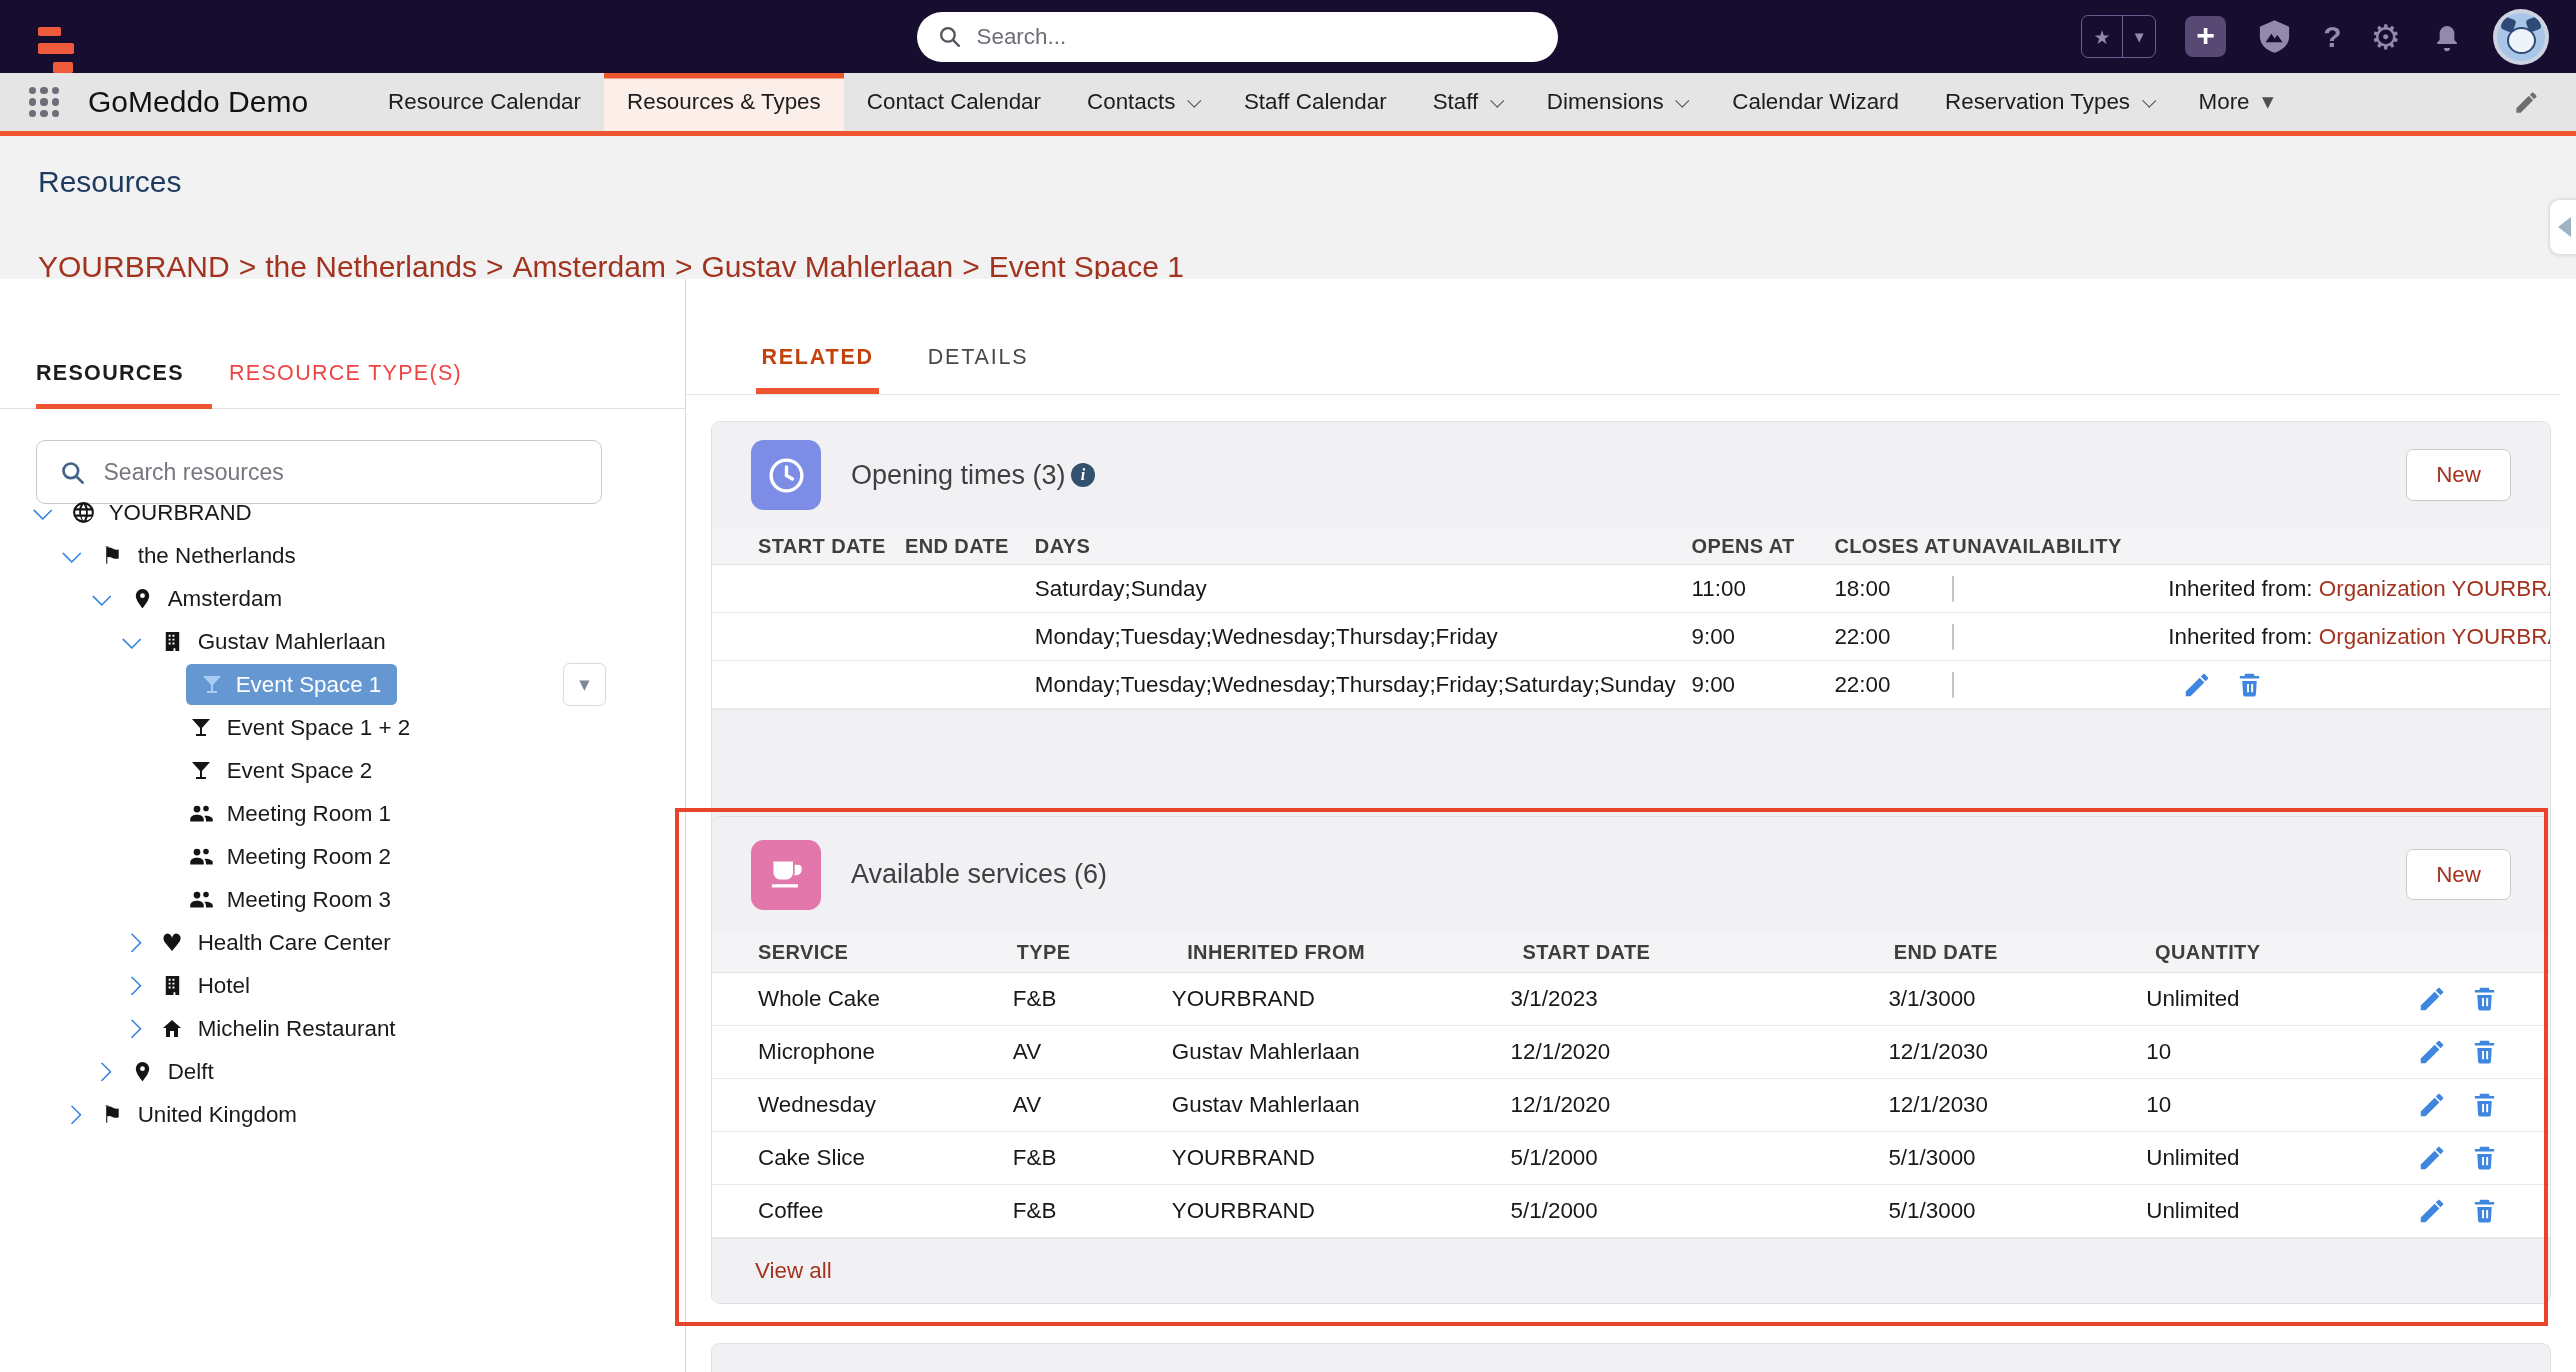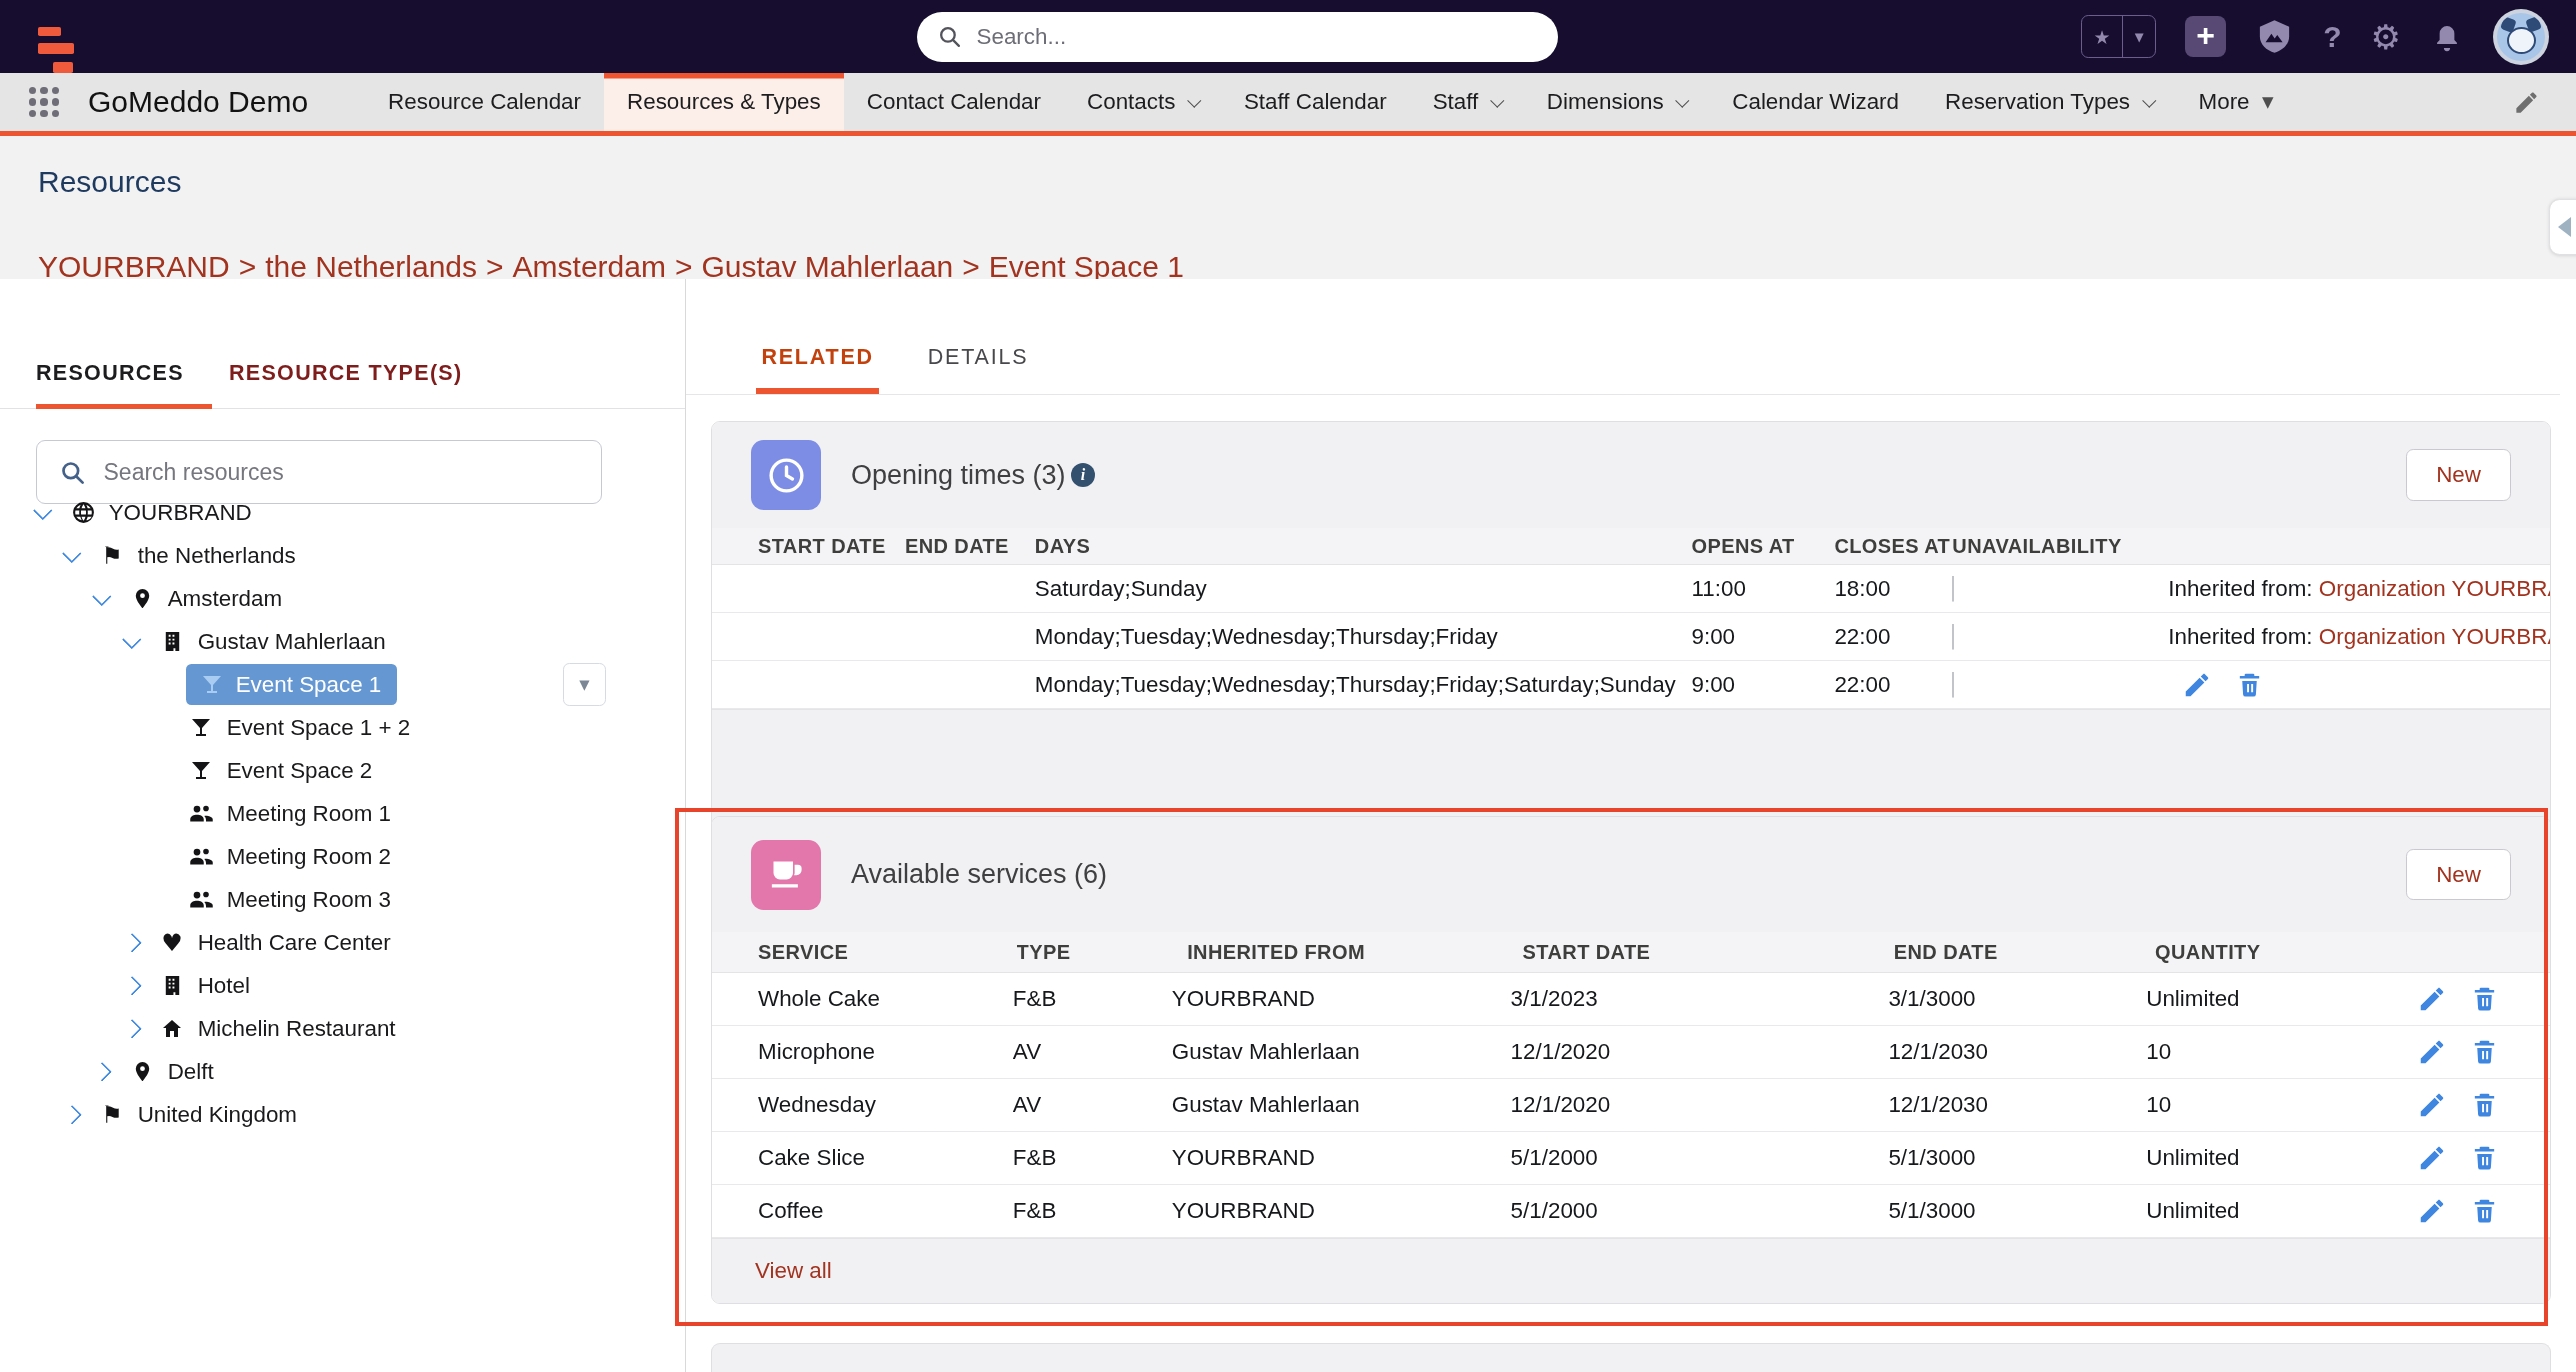--- a/index.html
+++ b/index.html
@@ -47,21 +47,21 @@
   .page-head{position:absolute;left:0;top:136px;width:100%;height:143px;background:#F2F2F3;}
   .ph-title{position:absolute;left:38px;top:29px;font-size:30px;color:#1E3A5F;}
   .ph-crumbs{position:absolute;left:38px;top:86px;font-size:30px;color:#A2331F;margin-top:28px;}
   .ph-crumbs a{color:#A2331F;text-decoration:none;}
   .ph-crumbs .sep{margin:0 9px;}
   .edge-tab{position:absolute;left:2549px;top:199px;width:38px;height:56px;background:#fff;border:0.9px solid #E0E0E4;border-radius:10.7px;box-shadow:0 0.9px 3.6px rgba(0,0,0,.12);display:flex;align-items:center;padding-left:8px;box-sizing:border-box;}
   .tri-left{width:0;height:0;border-top:10px solid transparent;border-bottom:10px solid transparent;border-right:13.4px solid #9FB2C2;}
 
   
   .sidebar{position:absolute;left:0;top:279px;width:685px;bottom:0;background:#fff;border-right:0.9px solid #D9D9DC;box-sizing:content-box;}
-  .side-tab{position:absolute;top:82px;font-size:21.5px;letter-spacing:1.3px;color:#7f1d1d;white-space:nowrap;cursor:pointer;font-weight:bold;}
+  .side-tab{position:absolute;top:82px;font-size:21.5px;letter-spacing:1.3px;color:#ef4444;white-space:nowrap;cursor:pointer;}
   .side-tab.active{color:#1D1D1F;font-weight:bold;}
   .st0{left:36px;} .st1{left:229px;}
   .side-underline{position:absolute;left:36px;top:125px;width:176px;height:5.4px;background:#ED5430;z-index:2;}
   .side-hair{position:absolute;left:0;top:129px;width:100%;height:0.9px;background:#E2E2E4;}
   .side-search{position:absolute;left:36px;top:161px;width:566px;height:64px;border:0.9px solid #C6C9D4;border-radius:9px;display:flex;align-items:center;padding-left:21.5px;box-sizing:border-box;}
   .side-search svg{color:#44618A;}
   .side-search input{border:none;outline:none;font-size:23px;margin-left:16px;flex:1;font-family:"Liberation Sans",sans-serif;color:#333;background:transparent;}
   .side-search input::placeholder{color:#76767F;}
   .tree{position:absolute;left:0;top:212px;right:0;}
   .trow{height:43px;display:flex;align-items:center;position:relative;font-size:22.4px;color:#1A1A1C;cursor:pointer;}

